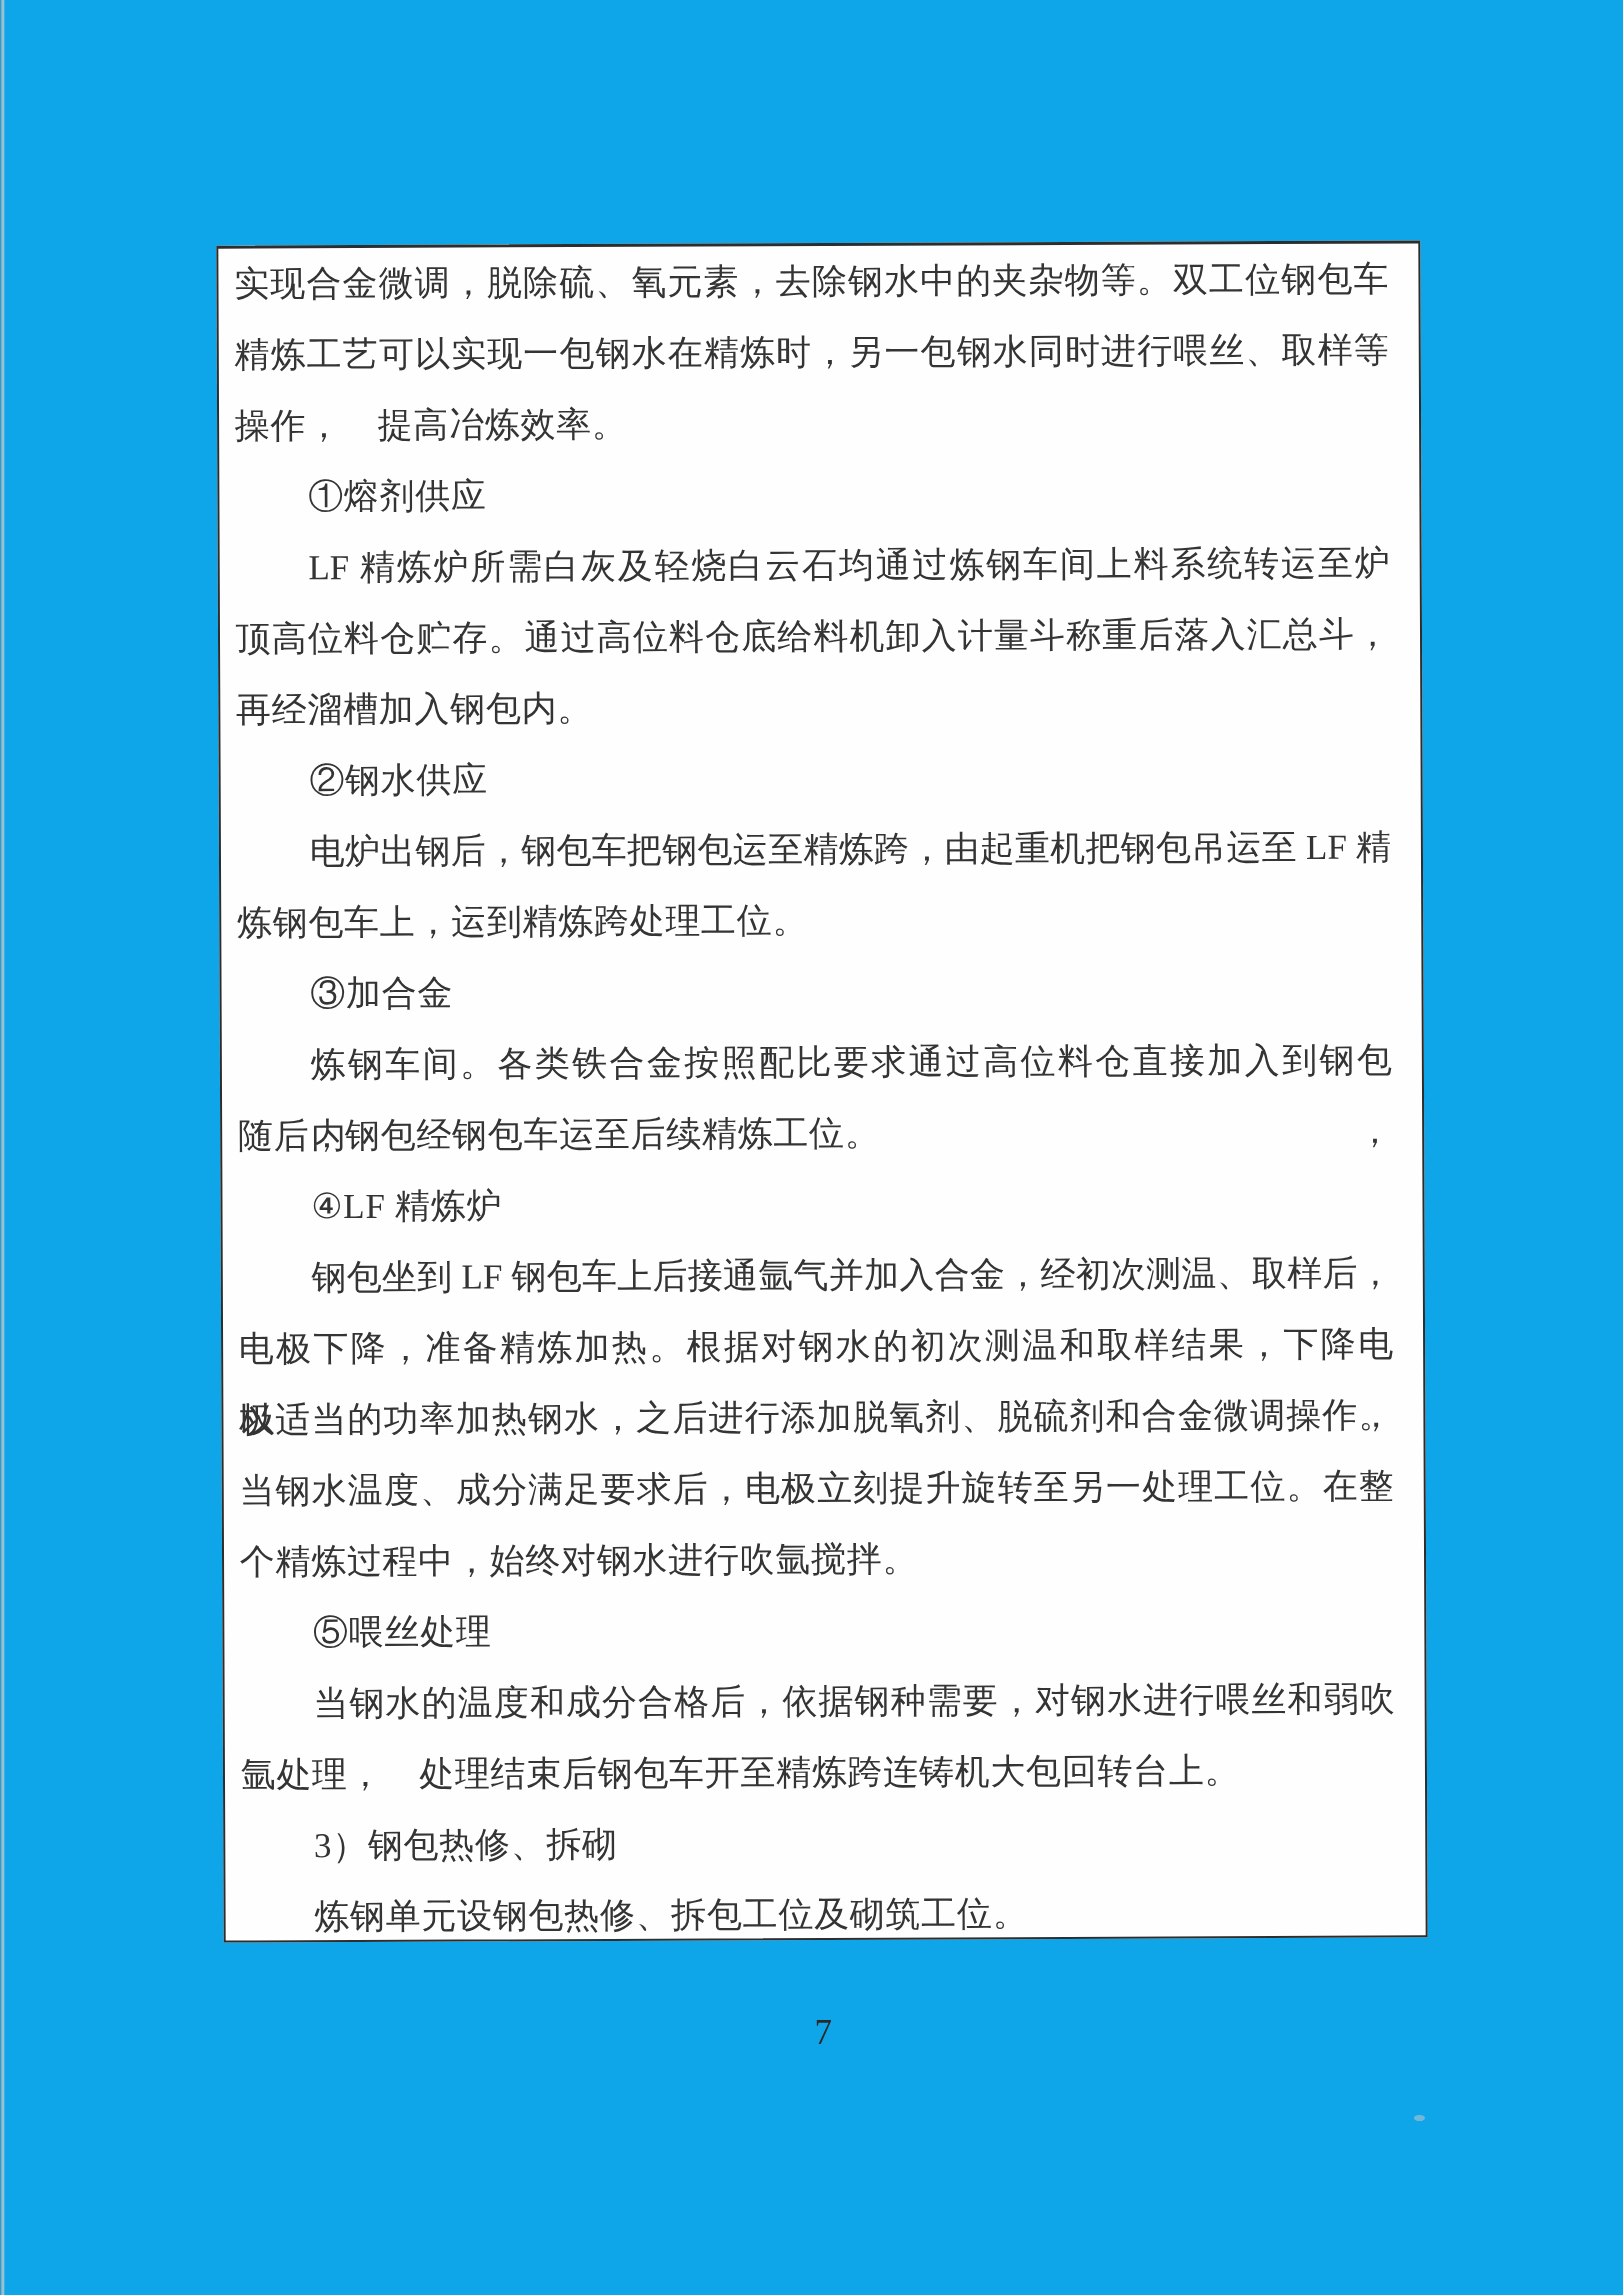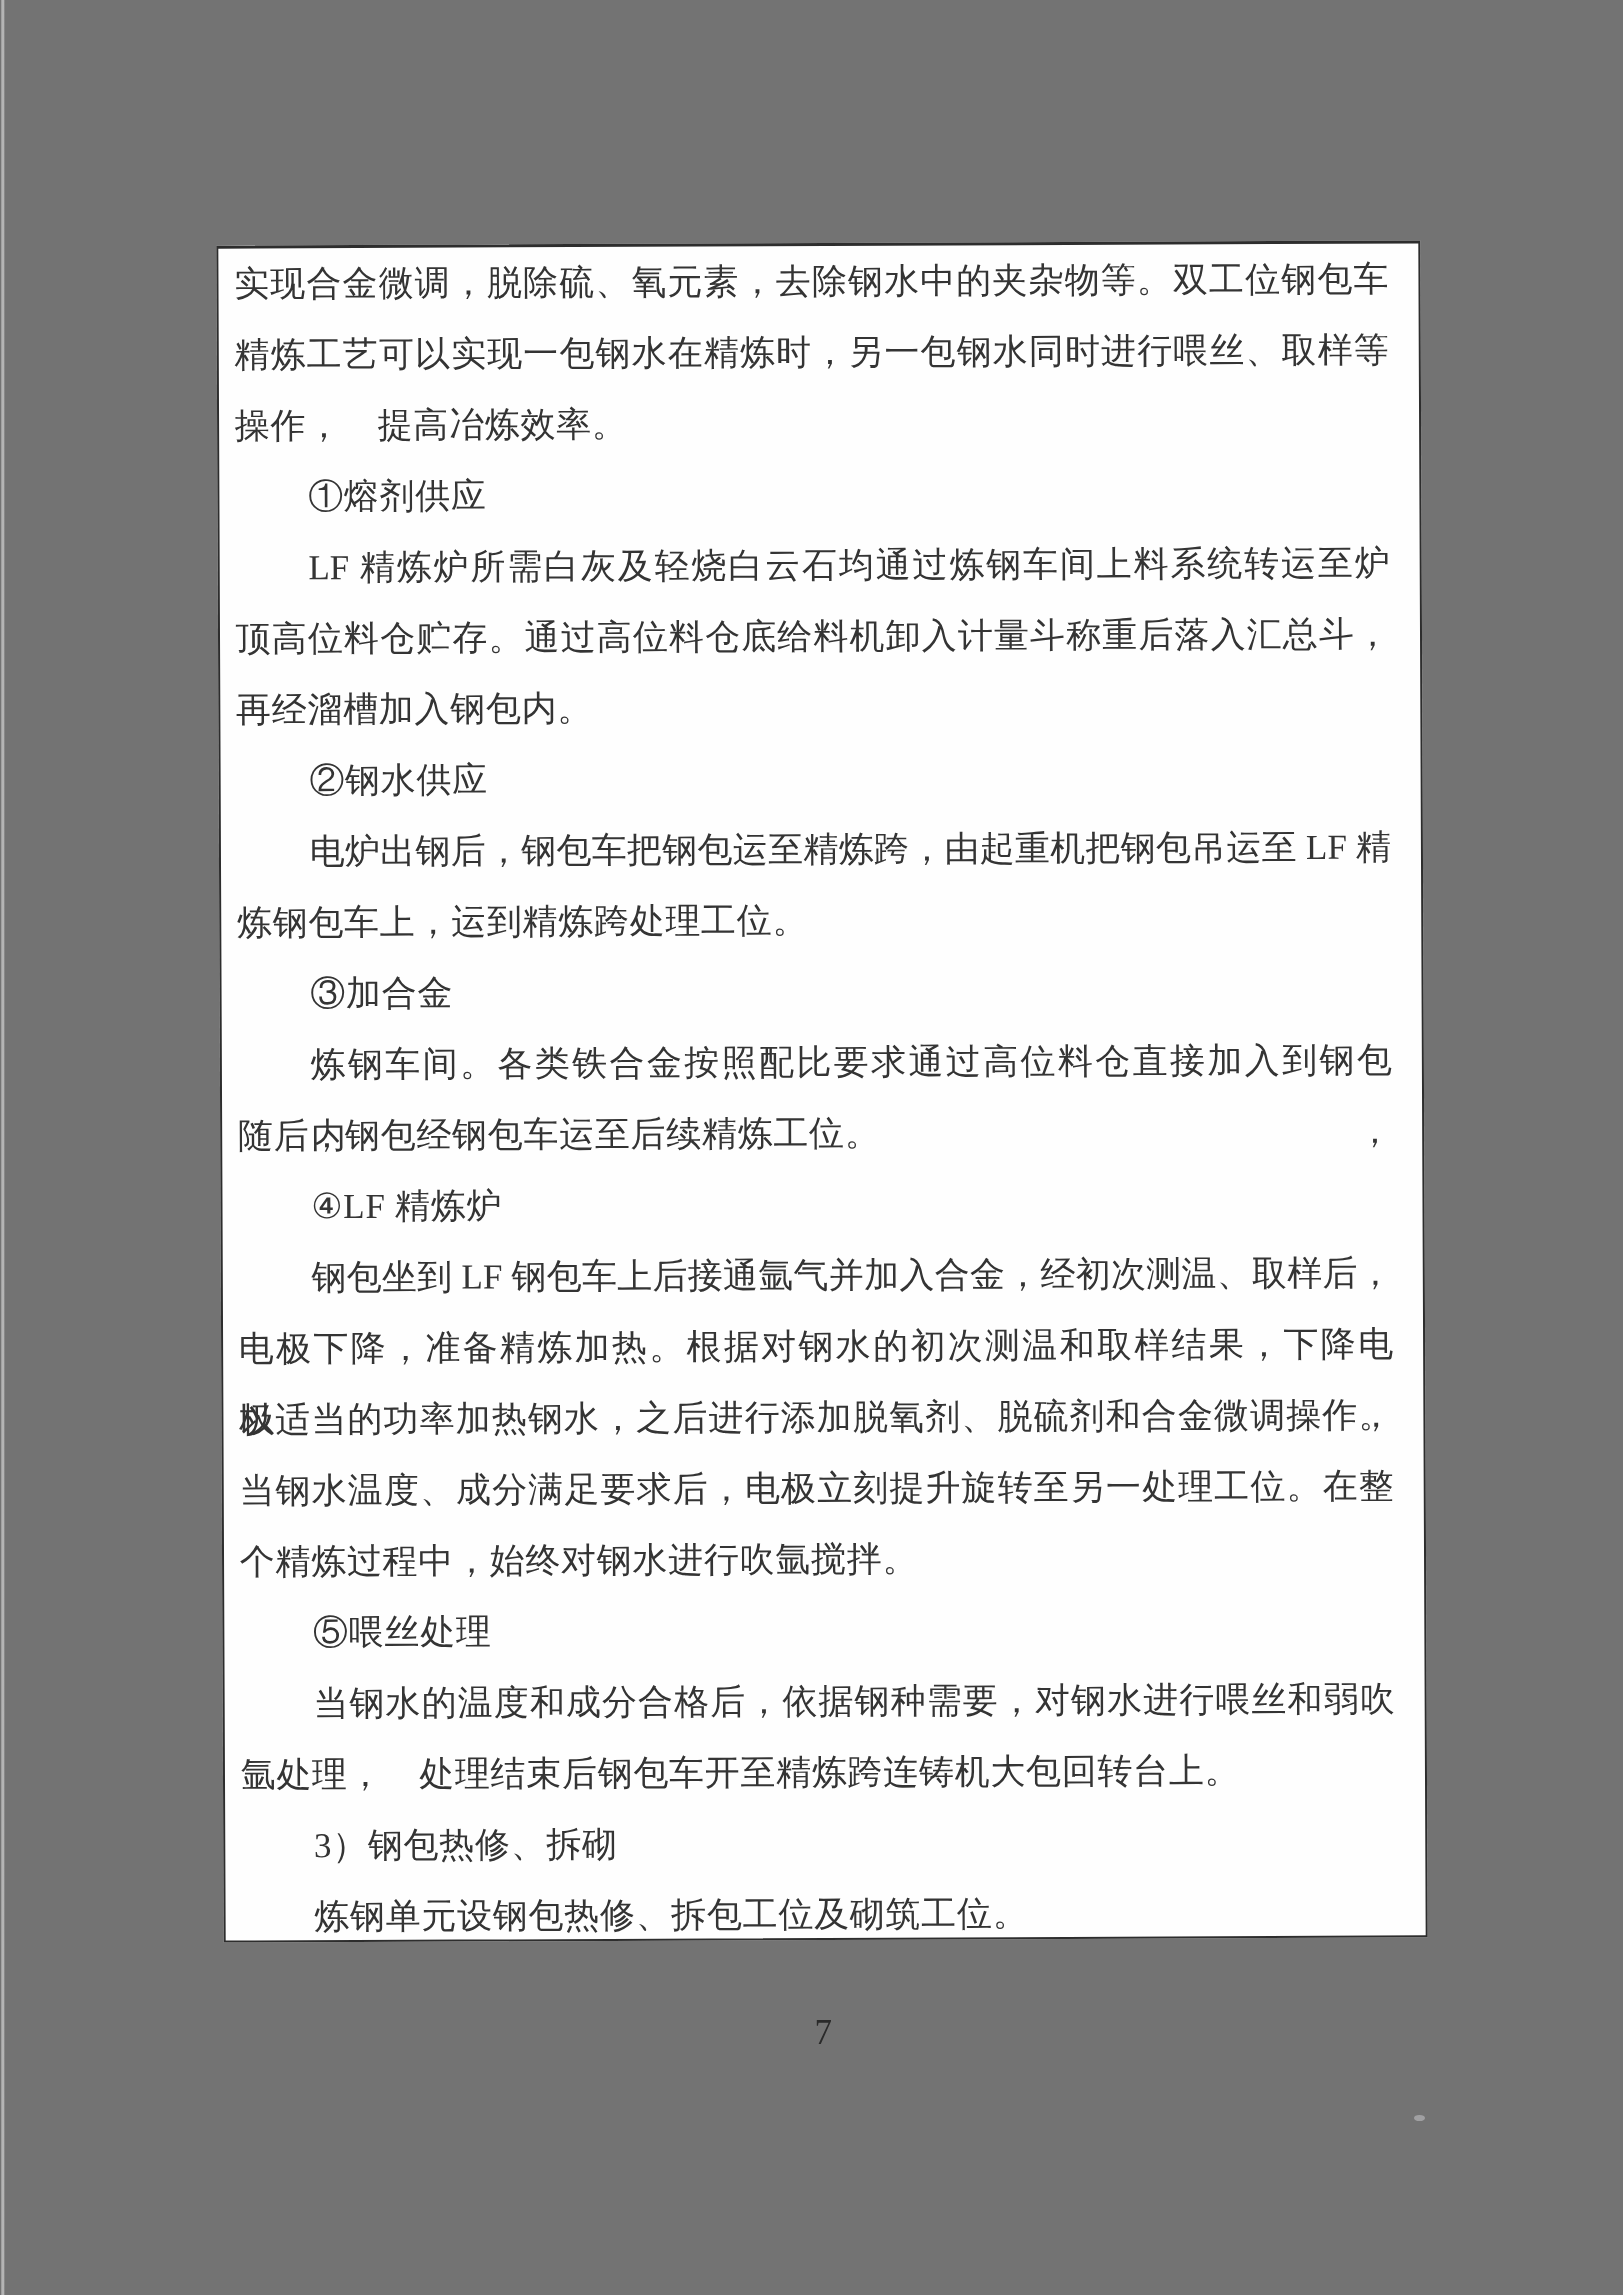--- a/index.html
+++ b/index.html
@@ -5,21 +5,21 @@
   html, body { margin: 0; padding: 0; }
   body {
     width: 1623px; height: 2295px;
     background: #fdfdfd;
     font-family: "Liberation Serif", "DejaVu Serif", serif;
     position: relative;
     overflow: hidden;
   }
   .page {
     position: absolute; inset: 0;
-    background: #737373;
+    background: #0ea5e9;
     font-family: Liberation Serif, serif;
   }
   
   .scan-edge {
     position: absolute; left: 1.3px; top: 0;
     width: 3.3px; height: 2295px;
     background: linear-gradient(to right, #9e9e9e 0, #cfcfcf 55%, rgba(255,255,255,0) 100%);
     opacity: 0.85;
   }
   

